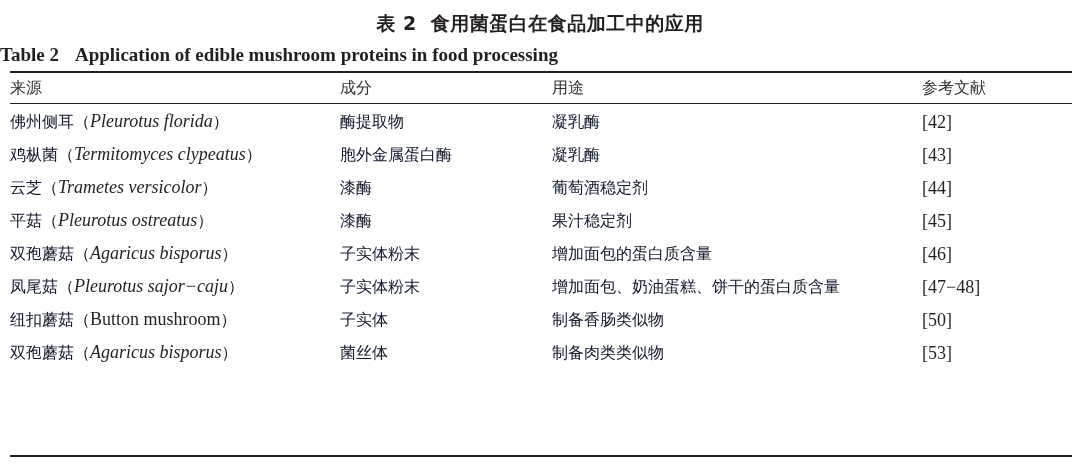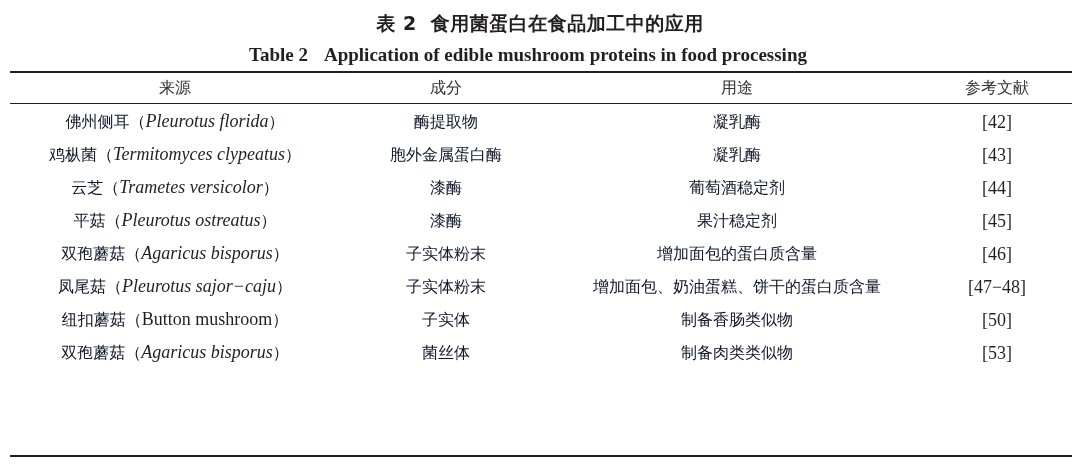--- a/index.html
+++ b/index.html
@@ -26,21 +26,20 @@
       font-size: 19px;
       line-height: 30px;
       letter-spacing: 0.5px;
     }
     .caption-cn .num { margin-right: 14px; }
     .caption-en {
       position: absolute;
       top: 41px;
       left: 0;
       width: 1056px;
-      text-align: center;
       font-family: "Liberation Serif", serif;
       font-weight: bold;
       font-size: 19px;
       line-height: 28px;
     }
     .caption-en .num { margin-right: 16px; }
     .rule-top {
       position: absolute;
       left: 10px;
       width: 1062px;
@@ -68,21 +67,21 @@
       position: absolute;
       left: 10px;
       width: 1062px;
       border-collapse: collapse;
       table-layout: fixed;
     }
     table.head { top: 73px; }
     table.body { top: 105px; }
     td, th {
       padding: 0;
-      text-align: center;
+      text-align: left;
       font-weight: normal;
       font-size: 17px;
       white-space: nowrap;
     }
     th { height: 30px; line-height: 30px; font-family: "DejaVu Sans", "Liberation Sans", sans-serif; font-size: 16px; color: #333; }
     td { height: 32px; line-height: 32px; }
     .col-src  { width: 330px; }
     .col-comp { width: 212px; }
     .col-use  { width: 370px; }
     .col-ref  { width: 150px; }

